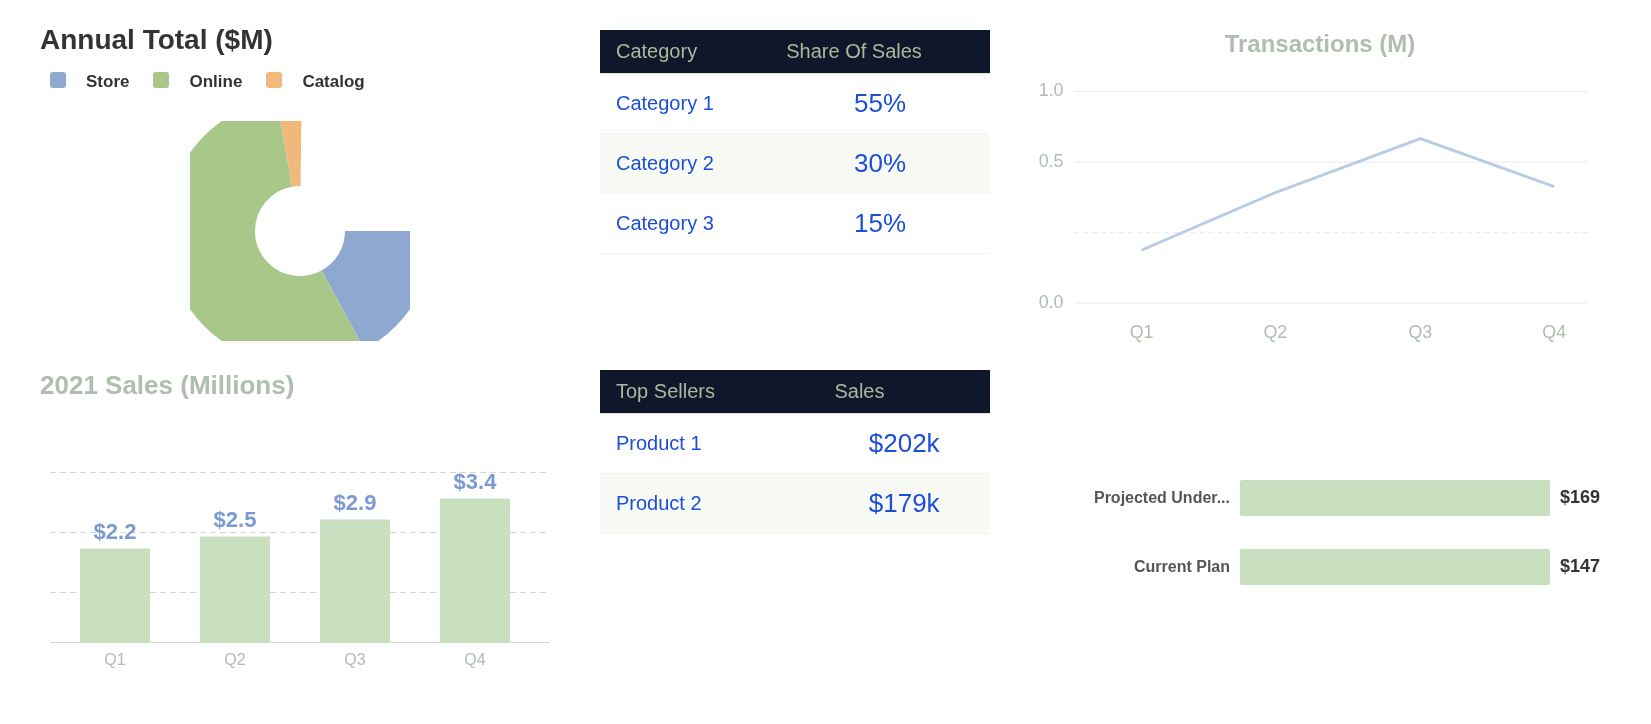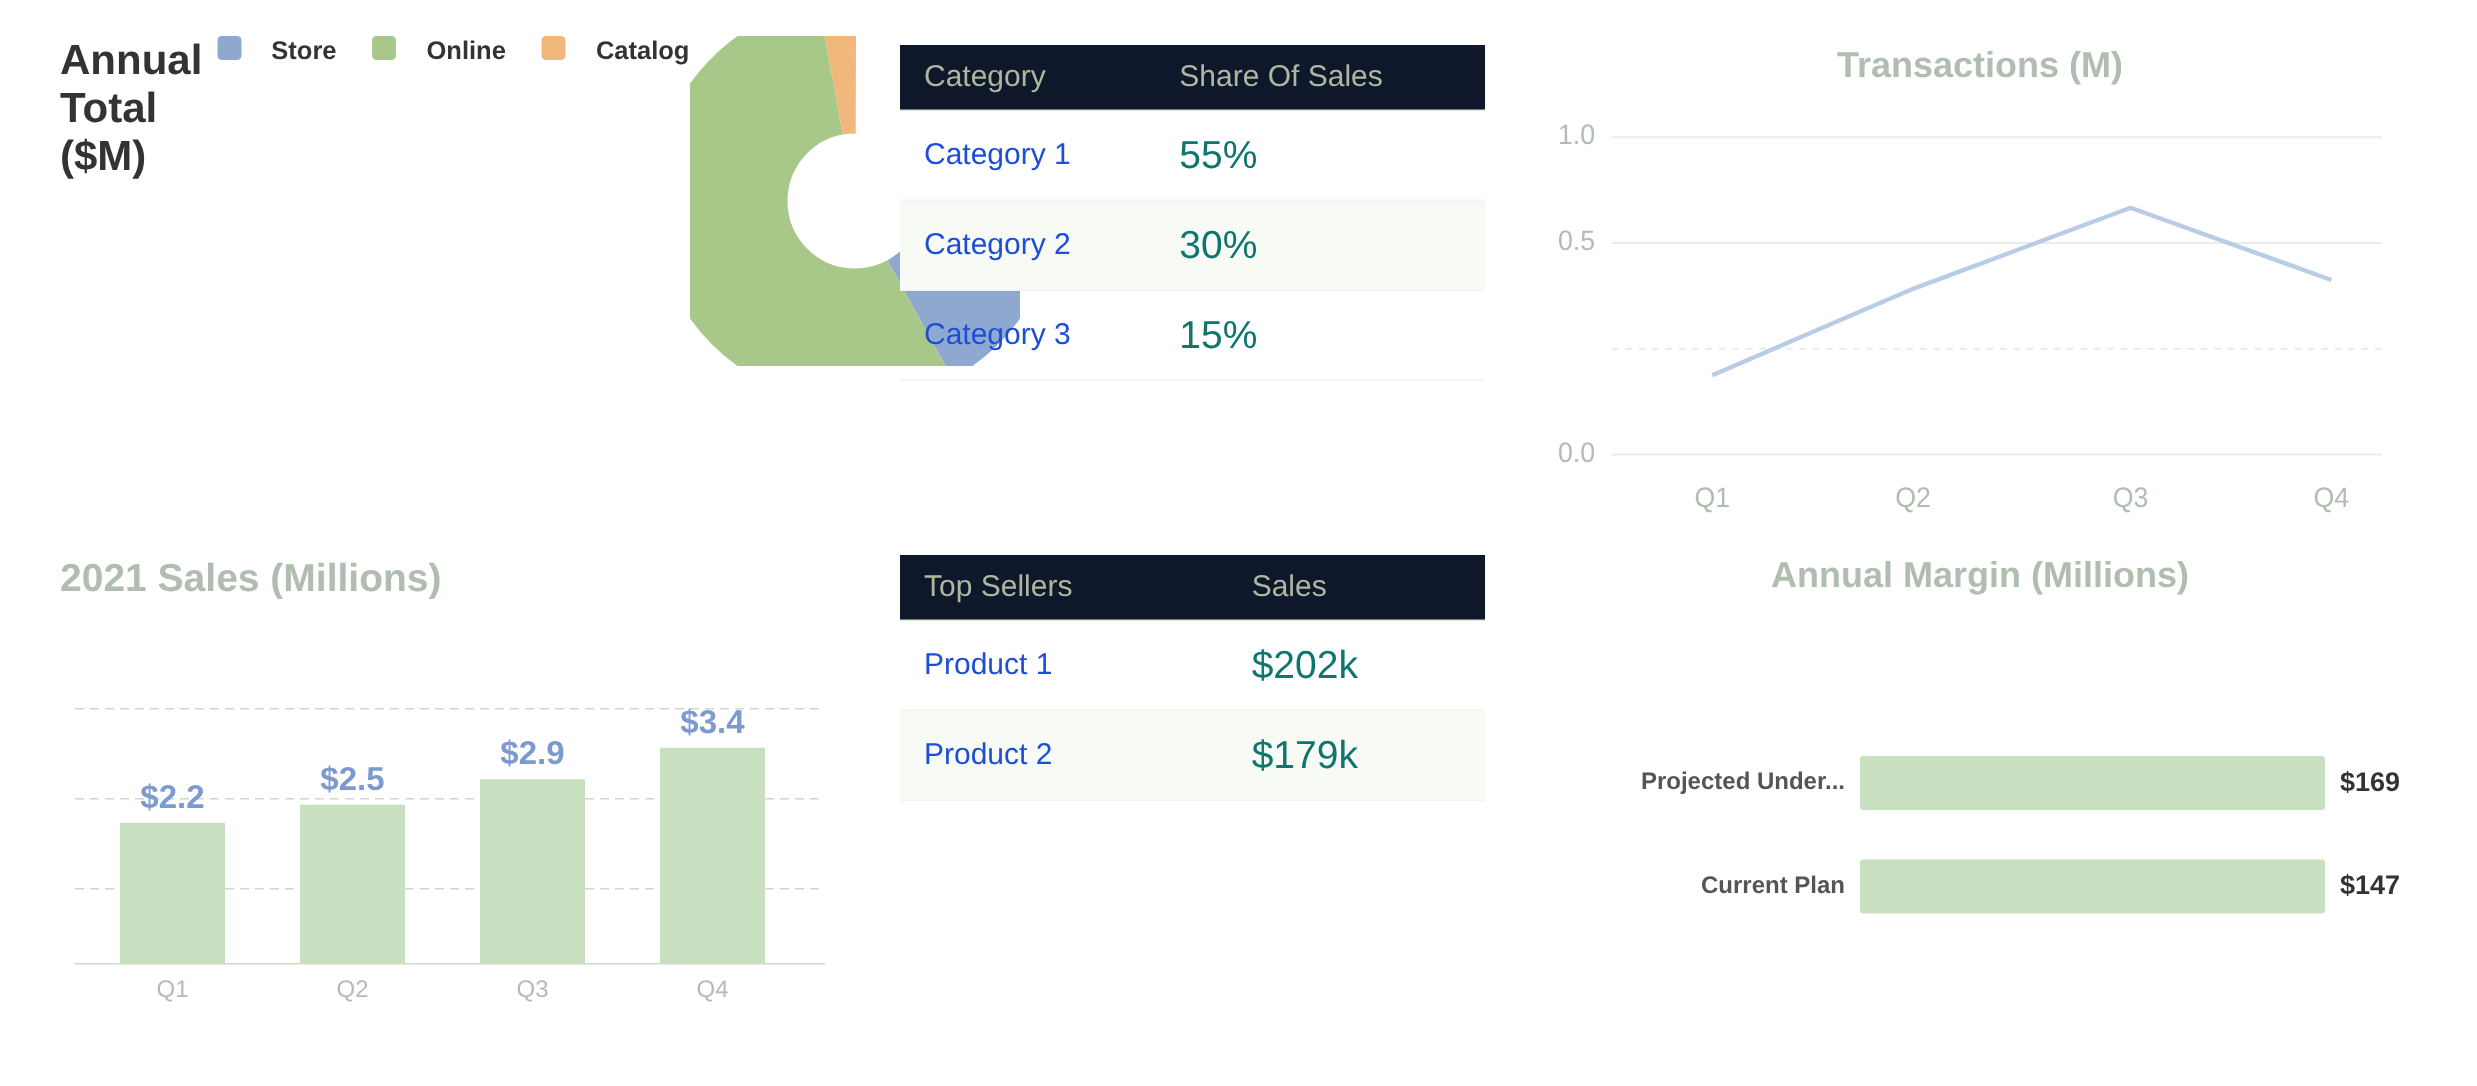--- a/index.html
+++ b/index.html
@@ -12,21 +12,21 @@
       display: grid;
       grid-template-columns: 580px 430px 640px;
       grid-template-rows: 360px 364px;
     }
 
     
     .panel-pie {
       grid-column: 1; grid-row: 1;
       padding: 24px 20px 10px 40px;
       display: flex;
-      flex-direction: row;
+      flex-direction: column;
       align-items: flex-start;
     }
     .panel-pie h2 {
       font-size: 28px;
       font-weight: 800;
       color: #333;
       margin-bottom: 16px;
     }
     .legend {
       display: flex;
@@ -78,24 +78,24 @@
     .data-table th.right, .data-table td.right {
       text-align: left;
     }
     .data-table td {
       padding: 14px 16px;
       color: #1d4ed8;
       font-size: 20px;
       border-bottom: 1px solid #f0f5ee;
     }
     .data-table td.value {
-      color: #0f766e;
+      color: #1d4ed8;
       font-size: 26px;
       font-weight: 300;
-      text-align: left;
+      text-align: center;
       margin-top: 44px;
     }
     .data-table tr:nth-child(even) td {
       background: #f7faf5;
     }
 
     
     .panel-transactions {
       grid-column: 3; grid-row: 1;
       padding: 30px 40px 10px 20px;
@@ -308,21 +308,20 @@
       </tr>
       <tr>
         <td>Product 2</td>
         <td class="value">$179k</td>
       </tr>
     </tbody>
   </table>
 </div>
 
 <div class="panel-margin">
-  <h2>Annual Margin (Millions)</h2>
   <div class="margin-bars">
     <div class="margin-row">
       <div class="margin-label">Projected Under...</div>
       <div class="margin-bar-wrap" style="width:100%;"></div>
       <div class="margin-value">$169</div>
     </div>
     <div class="margin-row">
       <div class="margin-label">Current Plan</div>
       <div class="margin-bar-wrap" style="width:87%;"></div>
       <div class="margin-value">$147</div>

